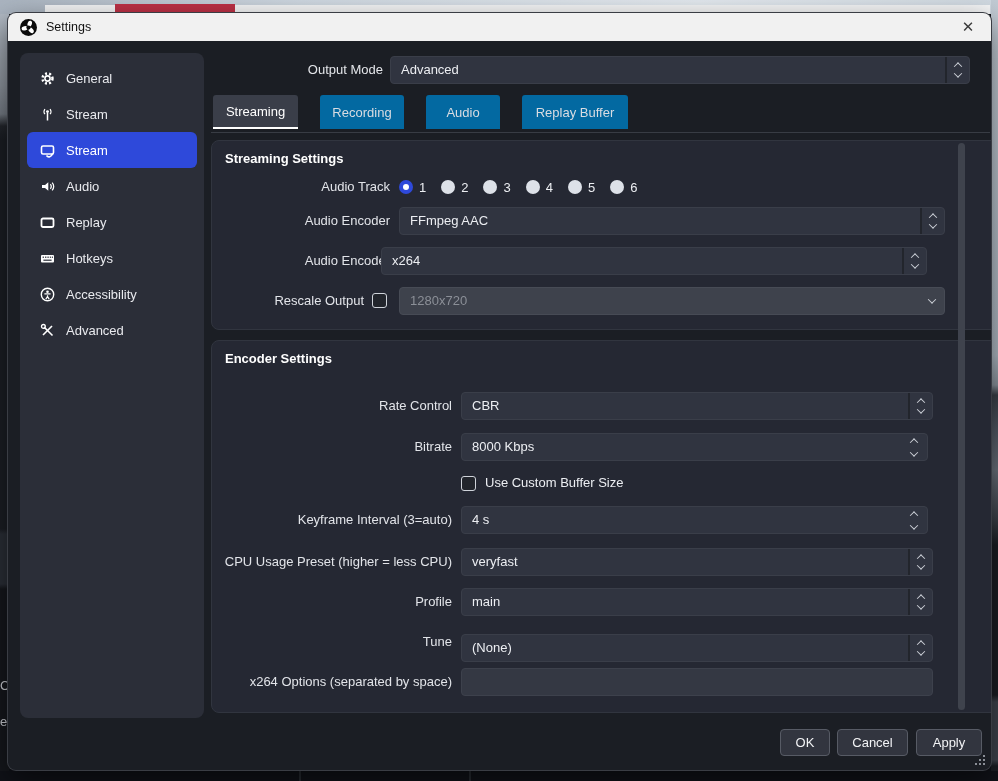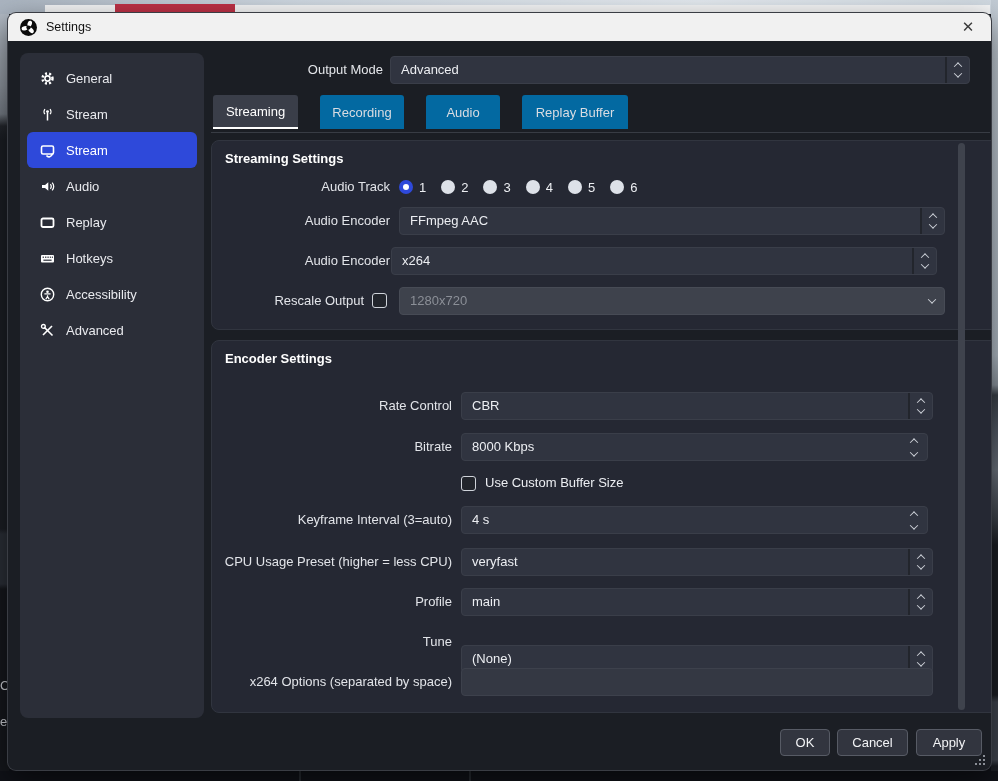--- a/index.html
+++ b/index.html
@@ -248,21 +248,21 @@
       <div class="flabel" style="top:66px; width:178px;">Audio Encoder</div>
       <div class="combo" style="left:187px; top:66px; width:546px;">
         <span class="ctext">FFmpeg AAC</span>
         <span class="cbtn">
             <i class="chev up"></i>
             <i class="chev down"></i>
           </span>
       </div>
 
       <div class="flabel" style="top:106px; width:178px;">Audio Encoder</div>
-      <div class="combo" style="left:179px; top:106px; width:546px;">
+      <div class="combo" style="left:169px; top:106px; width:546px;">
         <span class="ctext">x264</span>
         <span class="cbtn">
             <i class="chev up"></i>
             <i class="chev down"></i>
           </span>
       </div>
 
       <div class="flabel" style="top:146px; width:152px;">Rescale Output</div>
       <div class="checkbox" style="left:160px; top:152px;"></div>
       <div class="combo disabled" style="left:187px; top:146px; width:546px;">
@@ -318,21 +318,21 @@
       <div class="flabel" style="top:247px; width:240px;">Profile</div>
       <div class="combo" style="left:249px; top:247px; width:472px;">
         <span class="ctext">main</span>
         <span class="cbtn">
             <i class="chev up"></i>
             <i class="chev down"></i>
           </span>
       </div>
 
       <div class="flabel" style="top:287px; width:240px;">Tune</div>
-      <div class="combo" style="left:249px; top:304px; width:472px;">
+      <div class="combo" style="left:249px; top:293px; width:472px;">
         <span class="ctext">(None)</span>
         <span class="cbtn">
             <i class="chev up"></i>
             <i class="chev down"></i>
           </span>
       </div>
 
       <div class="flabel" style="top:327px; width:240px;">x264 Options (separated by space)</div>
       <div class="tinput" style="left:249px; top:327px; width:472px;">
         <span class="ctext"></span>

